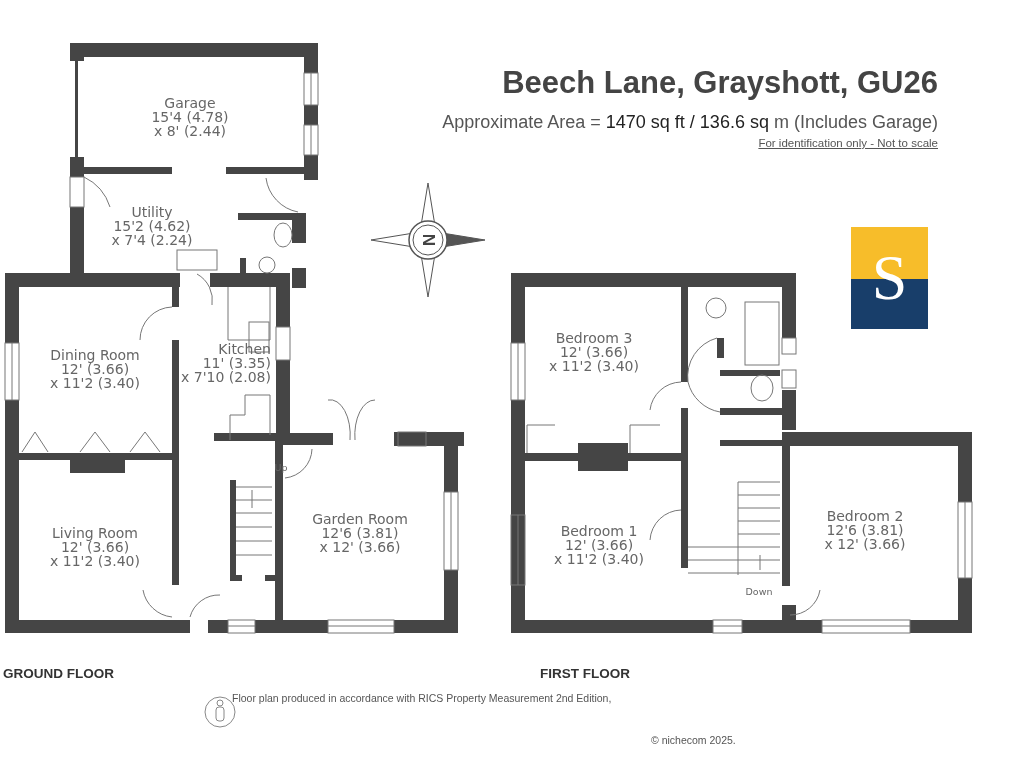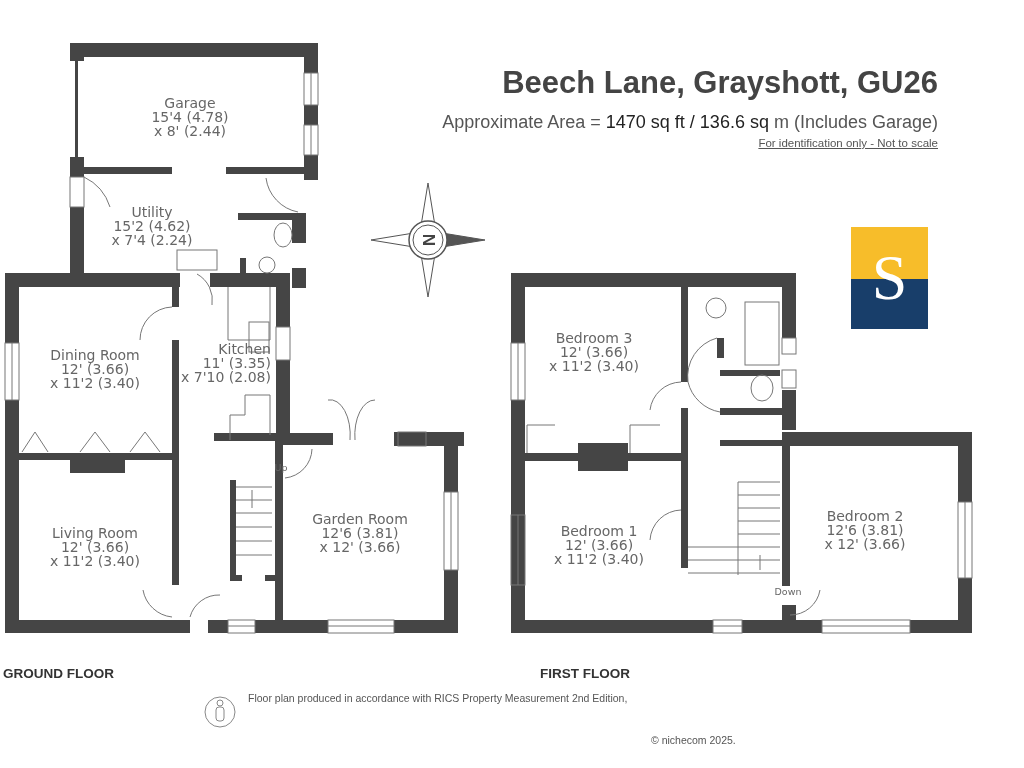--- a/index.html
+++ b/index.html
@@ -9,21 +9,21 @@
   .area{right:86px;top:112px;font-family:"Liberation Sans",sans-serif;font-size:18px;color:#555;white-space:nowrap;}
   .area b{font-weight:normal;color:#222;}
   .ident{right:86px;top:137px;font-family:"Liberation Sans",sans-serif;font-size:11.5px;color:#555;white-space:nowrap;text-decoration:underline;}
   .room-label{position:absolute;font-family:"DejaVu Sans",sans-serif;font-size:14px;color:#666;text-align:center;line-height:14px;transform:translateX(-50%);white-space:nowrap;}
   .floor-label{position:absolute;font-family:"Liberation Sans",sans-serif;font-weight:bold;font-size:13.5px;color:#333;margin-top:15px;}
   .small-label{position:absolute;font-family:"DejaVu Sans",sans-serif;font-size:9.5px;color:#666;transform:translateX(-50%);}
   .logo{left:851px;top:227px;width:77px;height:102px;}
   .logo .top{height:52px;background:#f7bd2a;}
   .logo .bot{height:50px;background:#183e6a;}
   .logo .s{position:absolute;left:0;top:0;width:77px;height:102px;text-align:center;font-family:"Liberation Serif",serif;font-size:64px;line-height:102px;color:#fff;}
-  .footer{left:248px;top:692px;font-family:"Liberation Sans",sans-serif;font-size:10.5px;color:#555;line-height:13.5px;text-align:center;}
+  .footer{left:232px;top:692px;font-family:"Liberation Sans",sans-serif;font-size:10.5px;color:#555;line-height:13.5px;text-align:center;}
   .copy{left:651px;top:734px;font-family:"Liberation Sans",sans-serif;font-size:10.5px;color:#555;}
   svg{position:absolute;left:0;top:0;}
 </style>
 </head>
 <body>
 
 <svg width="1024" height="768">
   <g fill="#454545">
 
     <rect x="70" y="43" width="248" height="14"></rect>
@@ -251,19 +251,19 @@
 <div class="room-label" style="left:599px;top:524px;">
     <div>Bedroom 1</div>
     <div>12' (3.66)</div>
     <div>x 11'2 (3.40)</div>
   </div>
 <div class="room-label" style="left:865px;top:509px;">
     <div>Bedroom 2</div>
     <div>12'6 (3.81)</div>
     <div>x 12' (3.66)</div>
   </div>
-<div class="small-label" style="left:788px;top:586px;">Down</div>
+<div class="small-label" style="left:759px;top:586px;">Down</div>
 <div class="floor-label" style="left:514px;top:651px;padding-left:26px;">FIRST FLOOR</div>
 
 <div class="abs footer">
   <div>Floor plan produced in accordance with RICS Property Measurement 2nd Edition,</div>
 </div>
 <div class="abs copy">© nichecom 2025.</div>
 
 </body></html>

